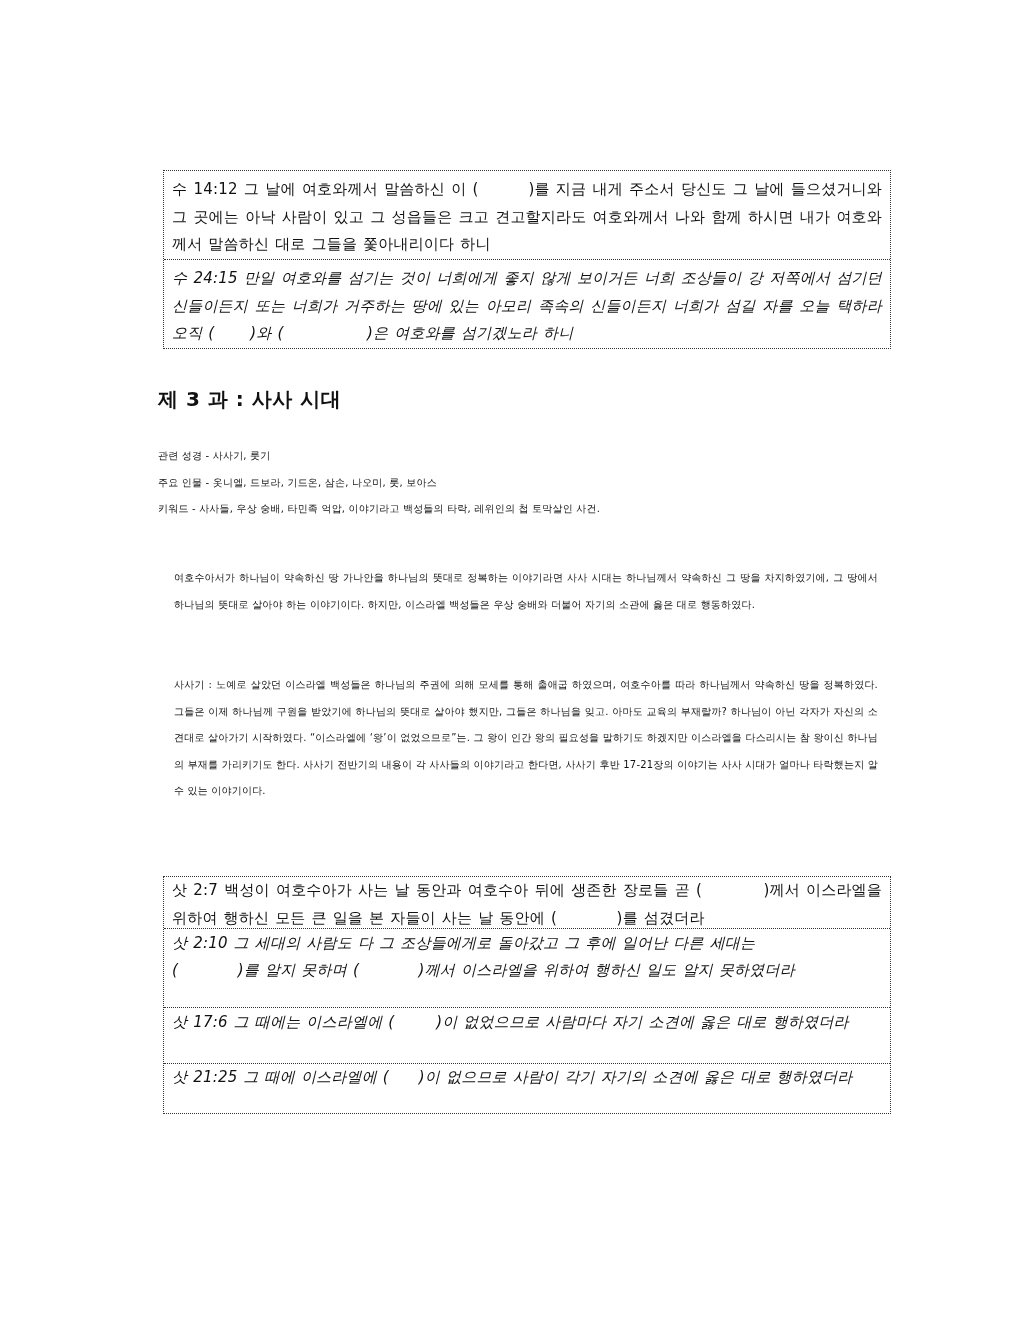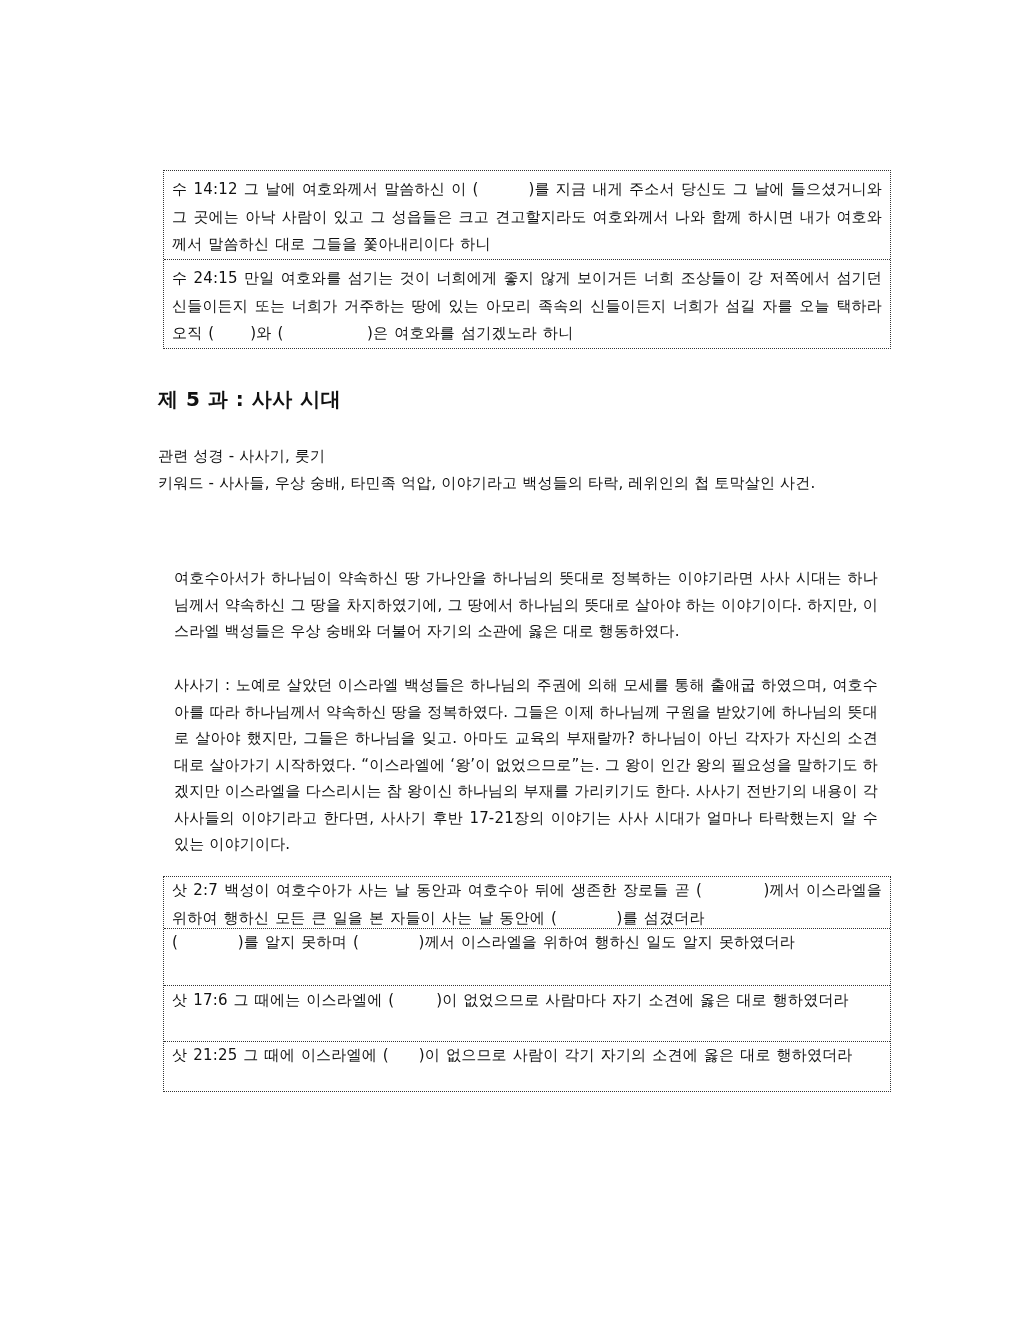--- a/index.html
+++ b/index.html
@@ -34,26 +34,27 @@
       padding: 5px 8px 0 8px;
       font-size: 15px;
       line-height: 27.5px;
       text-align: justify;
       text-align-last: left;
       letter-spacing: 0.2px;
       word-spacing: 1px;
     }
     .verse-row + .verse-row {
       border-top: 1px dotted #333333;
+      font-style: italic;
     }
     .text-block {
       position: absolute;
       left: 142px;
       width: 736px;
-      font-size: 15px;
+      font-size: 10px;
       line-height: 26.5px;
       text-align: justify;
       letter-spacing: 0.2px;
     }
     .text-block p {
       margin: 16px;
     }
     .lesson-title {
       position: absolute;
       left: 142px;
@@ -75,43 +76,45 @@
 
   <div class="verse-box" style="top:170px;">
     <div class="verse-row" style="height:88px;">
       <span style="white-space:pre-wrap;">수 14:12 그 날에 여호와께서 말씀하신 이 (        )를 지금 내게 주소서 당신도 그 날에 들으셨거니와 그 곳에는 아낙 사람이 있고 그 성읍들은 크고 견고할지라도 여호와께서 나와 함께 하시면 내가 여호와께서 말씀하신 대로 그들을 쫓아내리이다 하니</span>
     </div>
     <div class="verse-row" style="height:89px;">
       <span style="white-space:pre-wrap;">수 24:15 만일 여호와를 섬기는 것이 너희에게 좋지 않게 보이거든 너희 조상들이 강 저쪽에서 섬기던 신들이든지 또는 너희가 거주하는 땅에 있는 아모리 족속의 신들이든지 너희가 섬길 자를 오늘 택하라 오직 (      )와 (              )은 여호와를 섬기겠노라 하니</span>
     </div>
   </div>
 
-  <h2 class="lesson-title">제 5 과 : 사사 시대</h2>
+  <h2 class="lesson-title">제 3 과 : 사사 시대</h2>
 
   <div class="text-block" style="top:443px;">
     <span class="meta-line">관련 성경 - 사사기, 룻기</span>
+    <span class="meta-line">주요 인물 - 옷니엘, 드보라, 기드온, 삼손, 나오미, 룻, 보아스</span>
     <span class="meta-line">키워드 - 사사들, 우상 숭배, 타민족 억압, 이야기라고 백성들의 타락, 레위인의 첩 토막살인 사건.</span>
   </div>
 
   <div class="text-block" style="top:549px;">
     <p>여호수아서가 하나님이 약속하신 땅 가나안을 하나님의 뜻대로 정복하는 이야기라면 사사 시대는 하나님께서 약속하신 그 땅을 차지하였기에, 그 땅에서 하나님의 뜻대로 살아야 하는 이야기이다. 하지만, 이스라엘 백성들은 우상 숭배와 더불어 자기의 소관에 옳은 대로 행동하였다.</p>
   </div>
 
   <div class="text-block" style="top:656px;">
     <p>사사기 : 노예로 살았던 이스라엘 백성들은 하나님의 주권에 의해 모세를 통해 출애굽 하였으며, 여호수아를 따라 하나님께서 약속하신 땅을 정복하였다. 그들은 이제 하나님께 구원을 받았기에 하나님의 뜻대로 살아야 했지만, 그들은 하나님을 잊고. 아마도 교육의 부재랄까? 하나님이 아닌 각자가 자신의 소견대로 살아가기 시작하였다. “이스라엘에 ‘왕’이 없었으므로”는. 그 왕이 인간 왕의 필요성을 말하기도 하겠지만 이스라엘을 다스리시는 참 왕이신 하나님의 부재를 가리키기도 한다. 사사기 전반기의 내용이 각 사사들의 이야기라고 한다면, 사사기 후반 17-21장의 이야기는 사사 시대가 얼마나 타락했는지 알 수 있는 이야기이다.</p>
   </div>
 
   <div class="verse-box" style="top:876px;">
     <div class="verse-row" style="height:51px; padding-top:0;">
       <span style="white-space:pre-wrap;">삿 2:7 백성이 여호수아가 사는 날 동안과 여호수아 뒤에 생존한 장로들 곧 (          )께서 이스라엘을 위하여 행하신 모든 큰 일을 본 자들이 사는 날 동안에 (          )를 섬겼더라</span>
     </div>
     <div class="verse-row" style="height:57px; padding-top:1px;">
+      <span style="display:block; white-space:pre;">삿 2:10 그 세대의 사람도 다 그 조상들에게로 돌아갔고 그 후에 일어난 다른 세대는</span>
       <span style="display:block; white-space:pre; margin-top:-1px;">(          )를 알지 못하며 (          )께서 이스라엘을 위하여 행하신 일도 알지 못하였더라</span>
     </div>
-    <div class="verse-row" style="height:56px; padding-top:1px;">
+    <div class="verse-row" style="height:56px; padding-top:1px;margin-top:22px;">
       <span style="white-space:pre-wrap;">삿 17:6 그 때에는 이스라엘에 (       )이 없었으므로 사람마다 자기 소견에 옳은 대로 행하였더라</span>
     </div>
     <div class="verse-row" style="height:50px; padding-top:0;">
       <span style="white-space:pre-wrap;">삿 21:25 그 때에 이스라엘에 (     )이 없으므로 사람이 각기 자기의 소견에 옳은 대로 행하였더라</span>
     </div>
   </div>
 
 
 </div>
 

